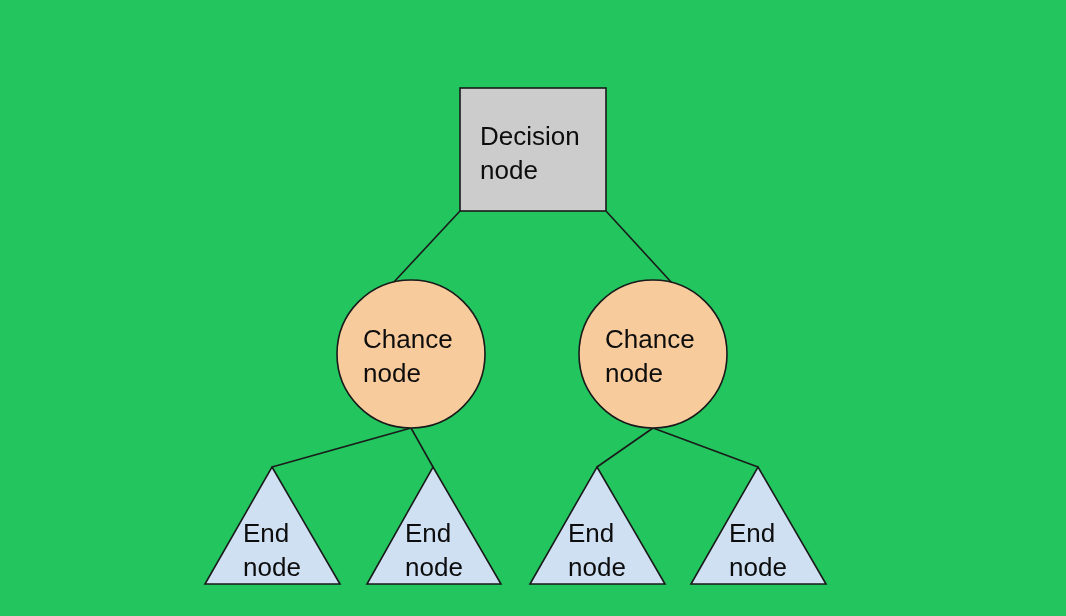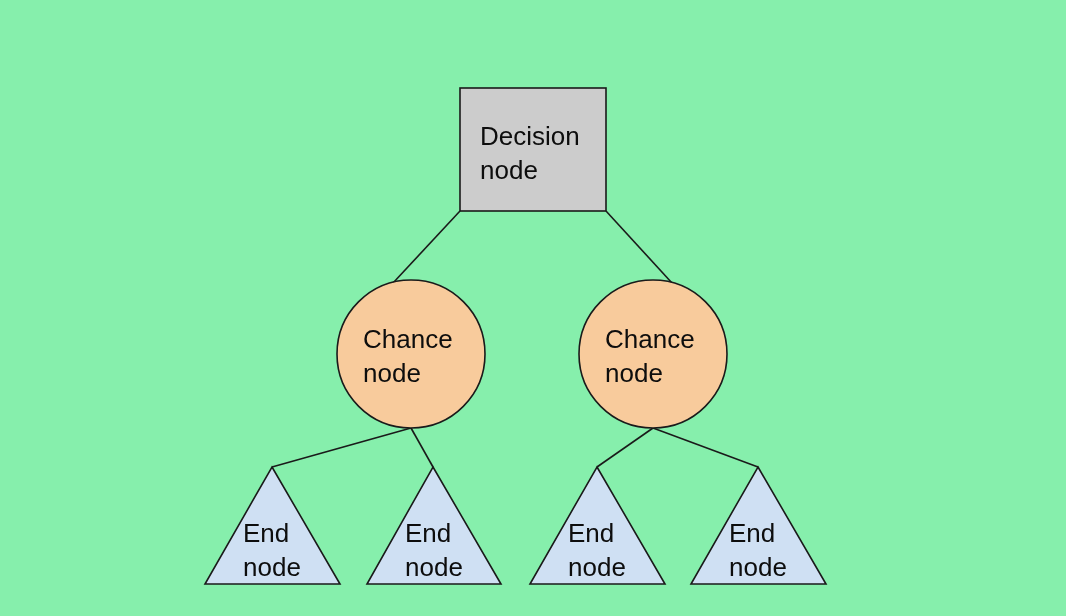--- a/index.html
+++ b/index.html
@@ -37,21 +37,21 @@
   .node-label {
     font-family: "Liberation Sans", sans-serif;
     font-size: 26px;
     fill: #0d0d0d;
     dominant-baseline: alphabetic;
   }
 </style>
 </head>
 <body>
 
-<div id="diagram-canvas" style="background: #86efac;">
+<div id="diagram-canvas" style="background: #22c55e;">
   <svg class="diagram" viewBox="0 0 1066 616" xmlns="http://www.w3.org/2000/svg">
 
     <g>
       <line class="connector" x1="460" y1="211" x2="393" y2="283" stroke="#1a1a1a"></line>
       <line class="connector" x1="606" y1="211" x2="672" y2="283" stroke="#1a1a1a"></line>
       <line class="connector" x1="411" y1="428" x2="272" y2="467" stroke="#1a1a1a"></line>
       <line class="connector" x1="411" y1="428" x2="433" y2="467" stroke="#1a1a1a"></line>
       <line class="connector" x1="653" y1="428" x2="597" y2="467" stroke="#1a1a1a"></line>
       <line class="connector" x1="653" y1="428" x2="758" y2="467" stroke="#1a1a1a"></line>
     </g>

